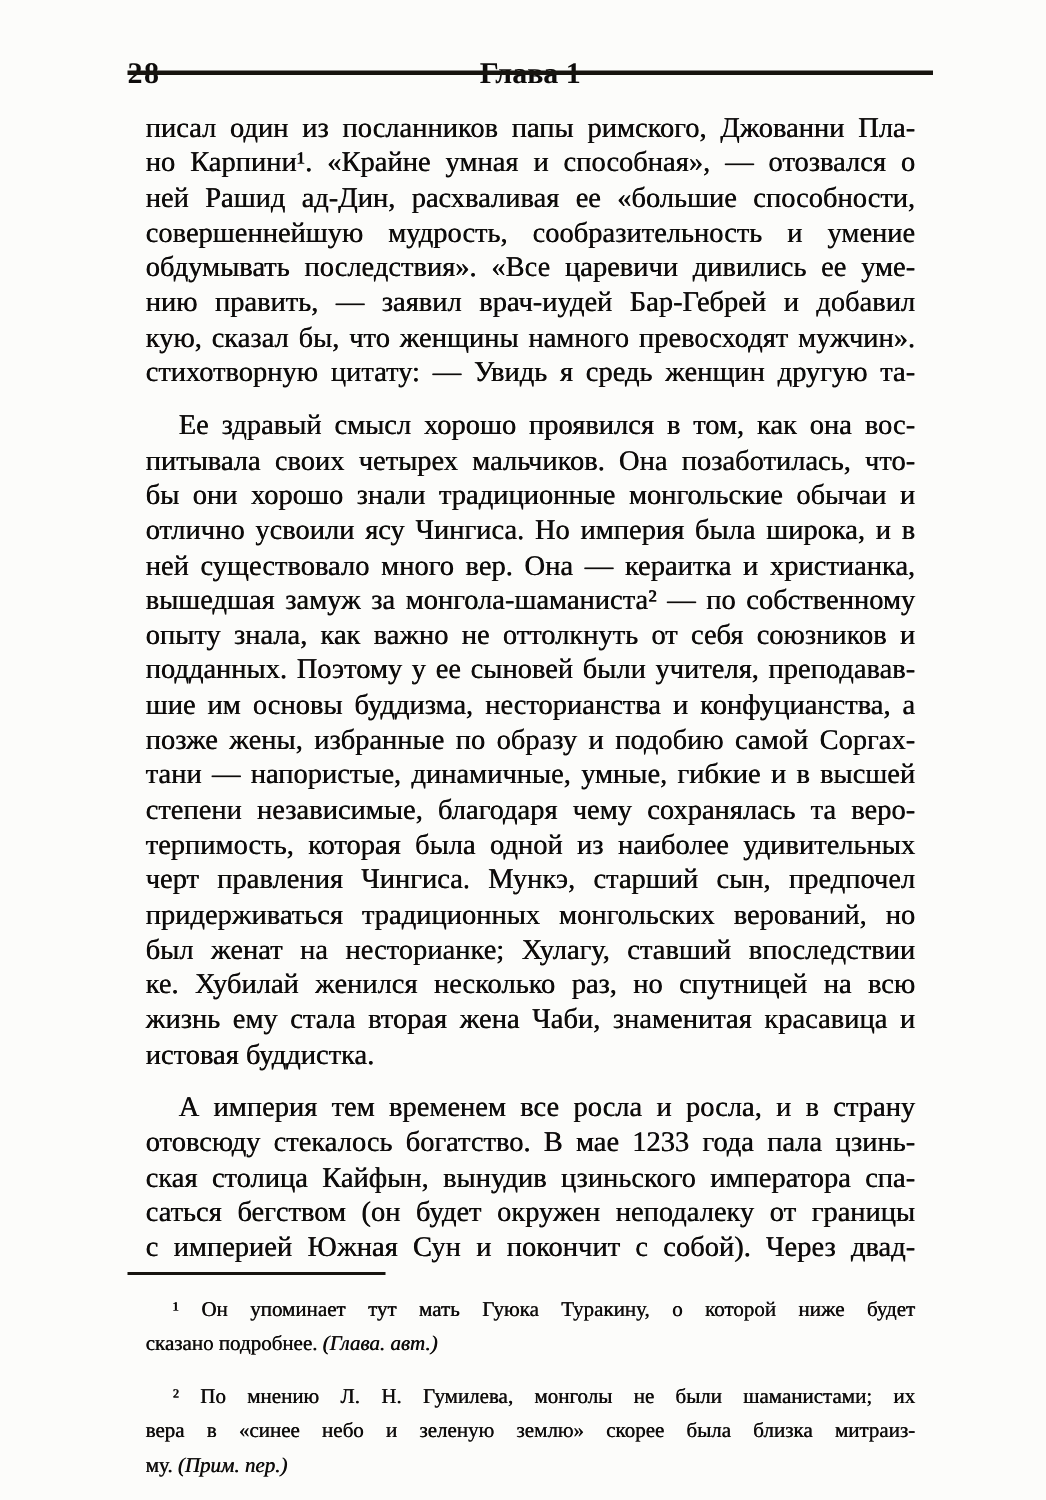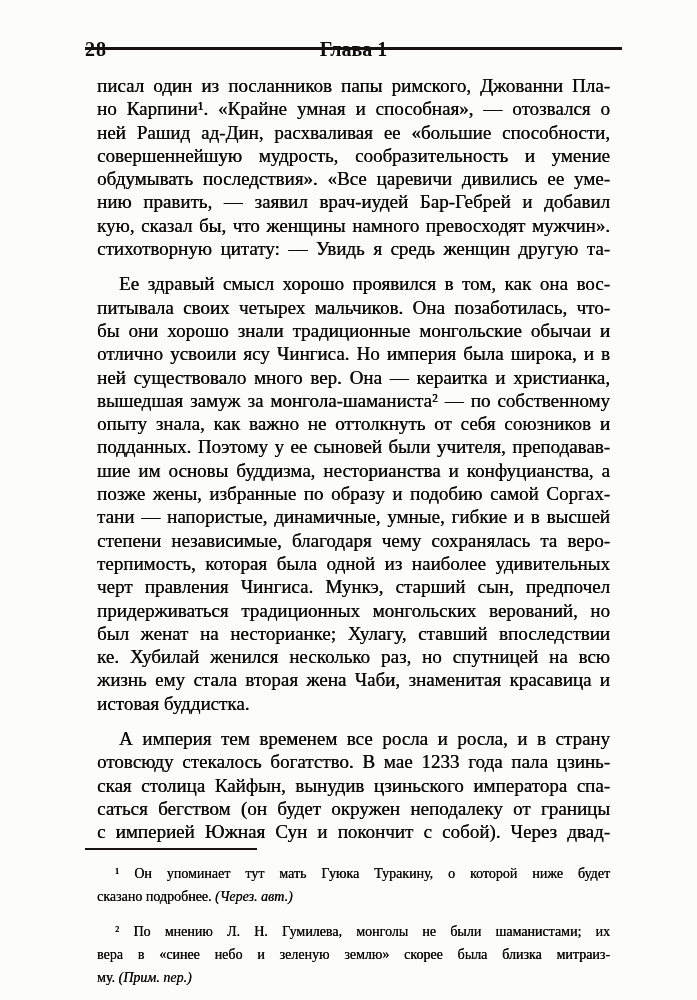--- a/index.html
+++ b/index.html
@@ -134,21 +134,21 @@
         <div class="line fill"><span>саться бегством (он будет окружен неподалеку от границы</span></div>
         <div class="line fill"><span>с империей Южная Сун и покончит с собой). Через двад-</span></div>
       </div>
     </main>
 
   <section class="footnotes">
     <div class="fn-rule"></div>
     <div id="fn-lines">
         <div class="para">
           <div class="line ind fill"><span>¹ Он упоминает тут мать Гуюка Туракину, о которой ниже будет</span></div>
-          <div class="line"><span>сказано подробнее. </span><span class="it">(Через. авт.)</span></div>
+          <div class="line"><span>сказано подробнее. </span><span class="it">(Глава. авт.)</span></div>
         </div>
         <div class="para">
           <div class="line ind fill"><span>² По мнению Л. Н. Гумилева, монголы не были шаманистами; их</span></div>
           <div class="line fill"><span>вера в «синее небо и зеленую землю» скорее была близка митраиз-</span></div>
           <div class="line"><span>му. </span><span class="it">(Прим. пер.)</span></div>
         </div>
       </div>
   </section>
 
 </div>

